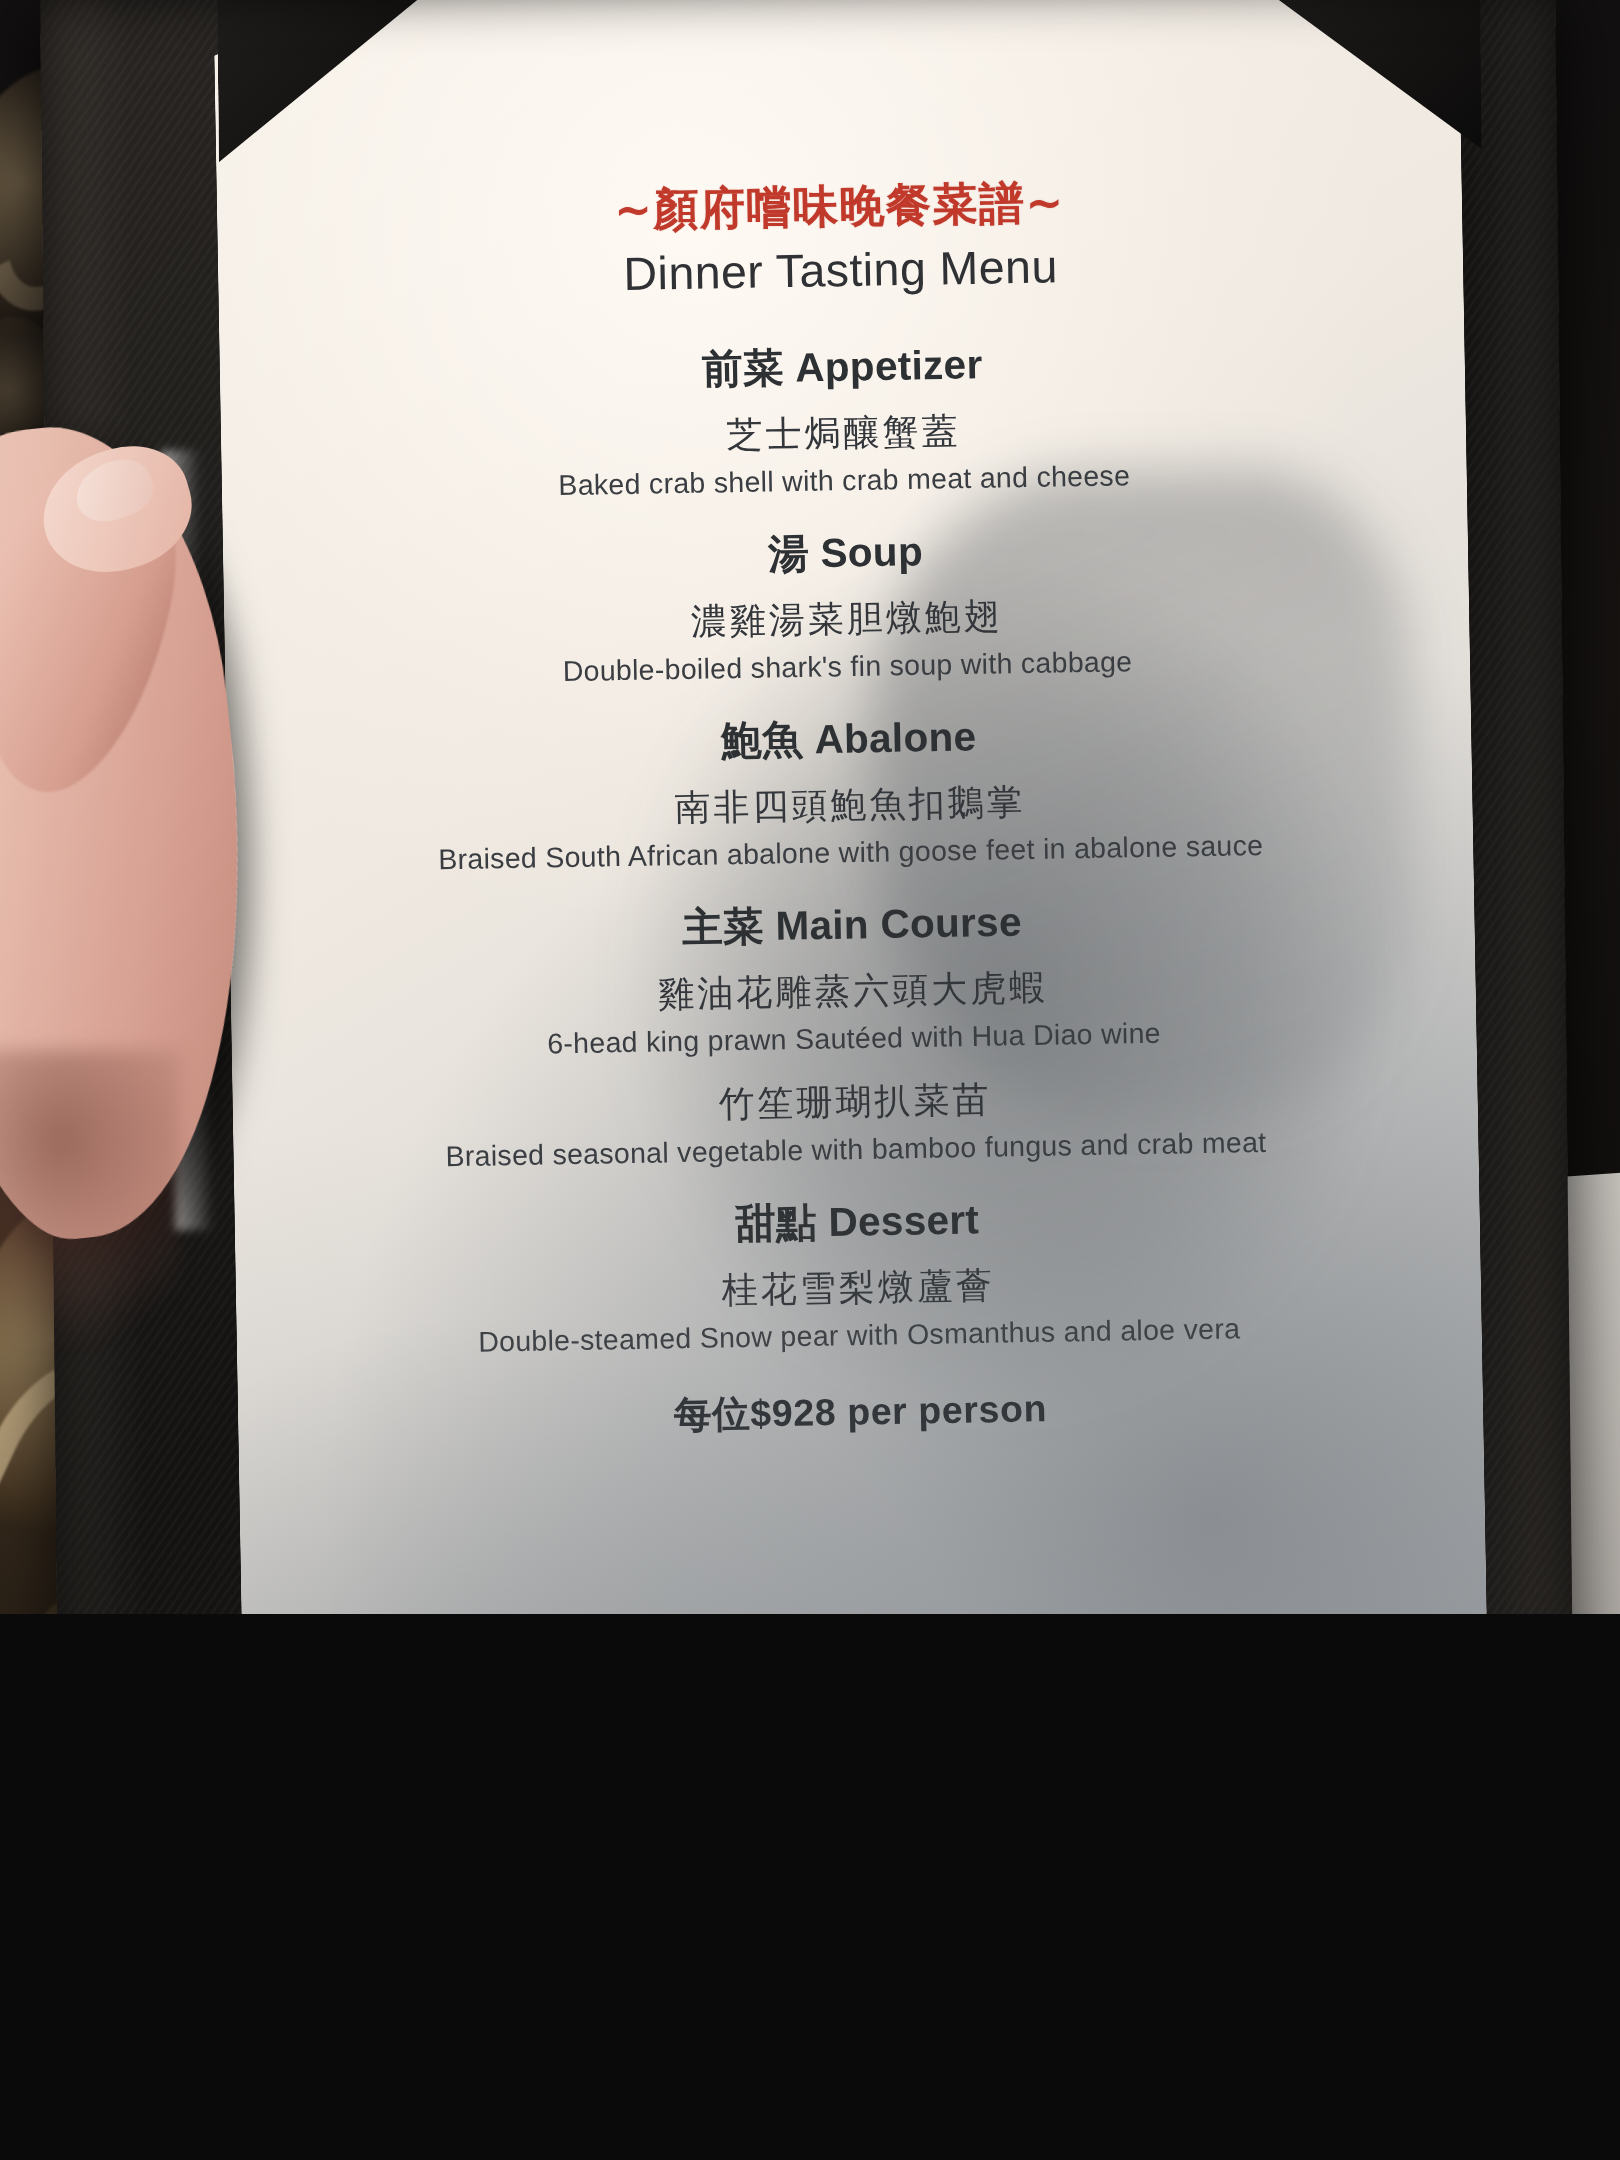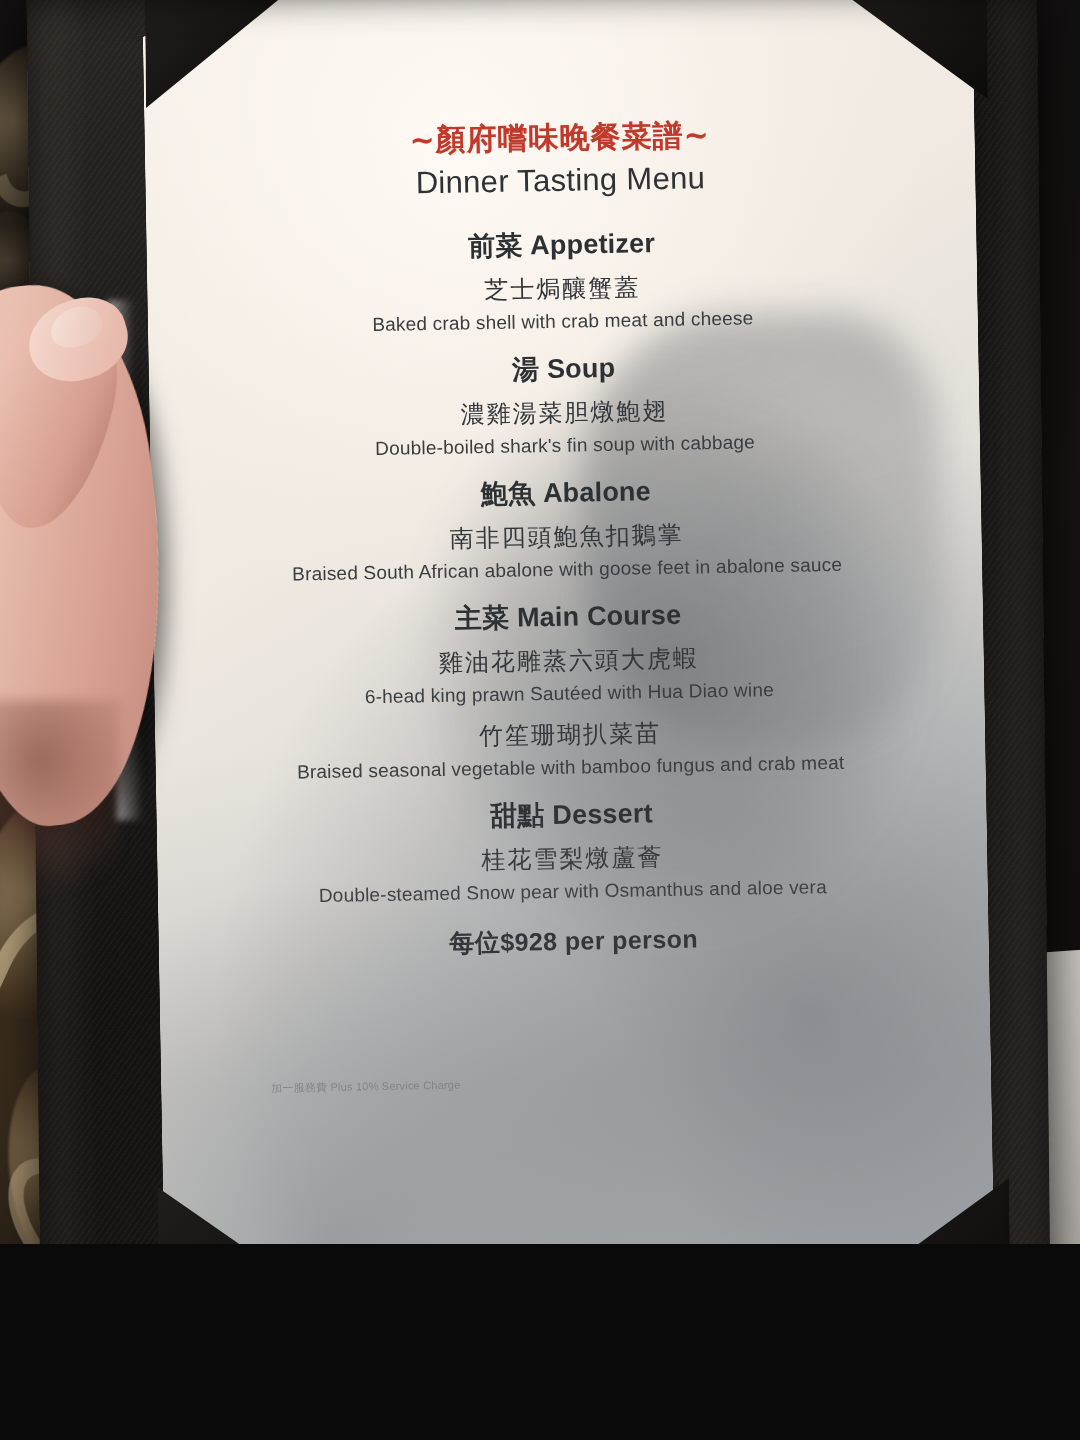--- a/index.html
+++ b/index.html
@@ -7,21 +7,21 @@
     margin: 0; padding: 0;
     width: 1080px; height: 1440px;
     overflow: hidden;
     background: #0a0a0a;
     font-family: "Liberation Sans", sans-serif;
   }
 
   
   #scene {
     position: relative;
-    width: 1080px; height: 1244px;
+    width: 1080px; height: 1076px;
     background: #0f766e;
     overflow: hidden;
   }
 
   
   .bg-carpet {
     position: absolute; inset: 0;
     background:
       radial-gradient(ellipse 60% 50% at 12% 85%, rgba(120,90,55,0.55) 0%, rgba(40,30,20,0.0) 70%),
       radial-gradient(ellipse 40% 30% at 85% 95%, rgba(90,80,70,0.35) 0%, rgba(20,18,16,0) 75%),

